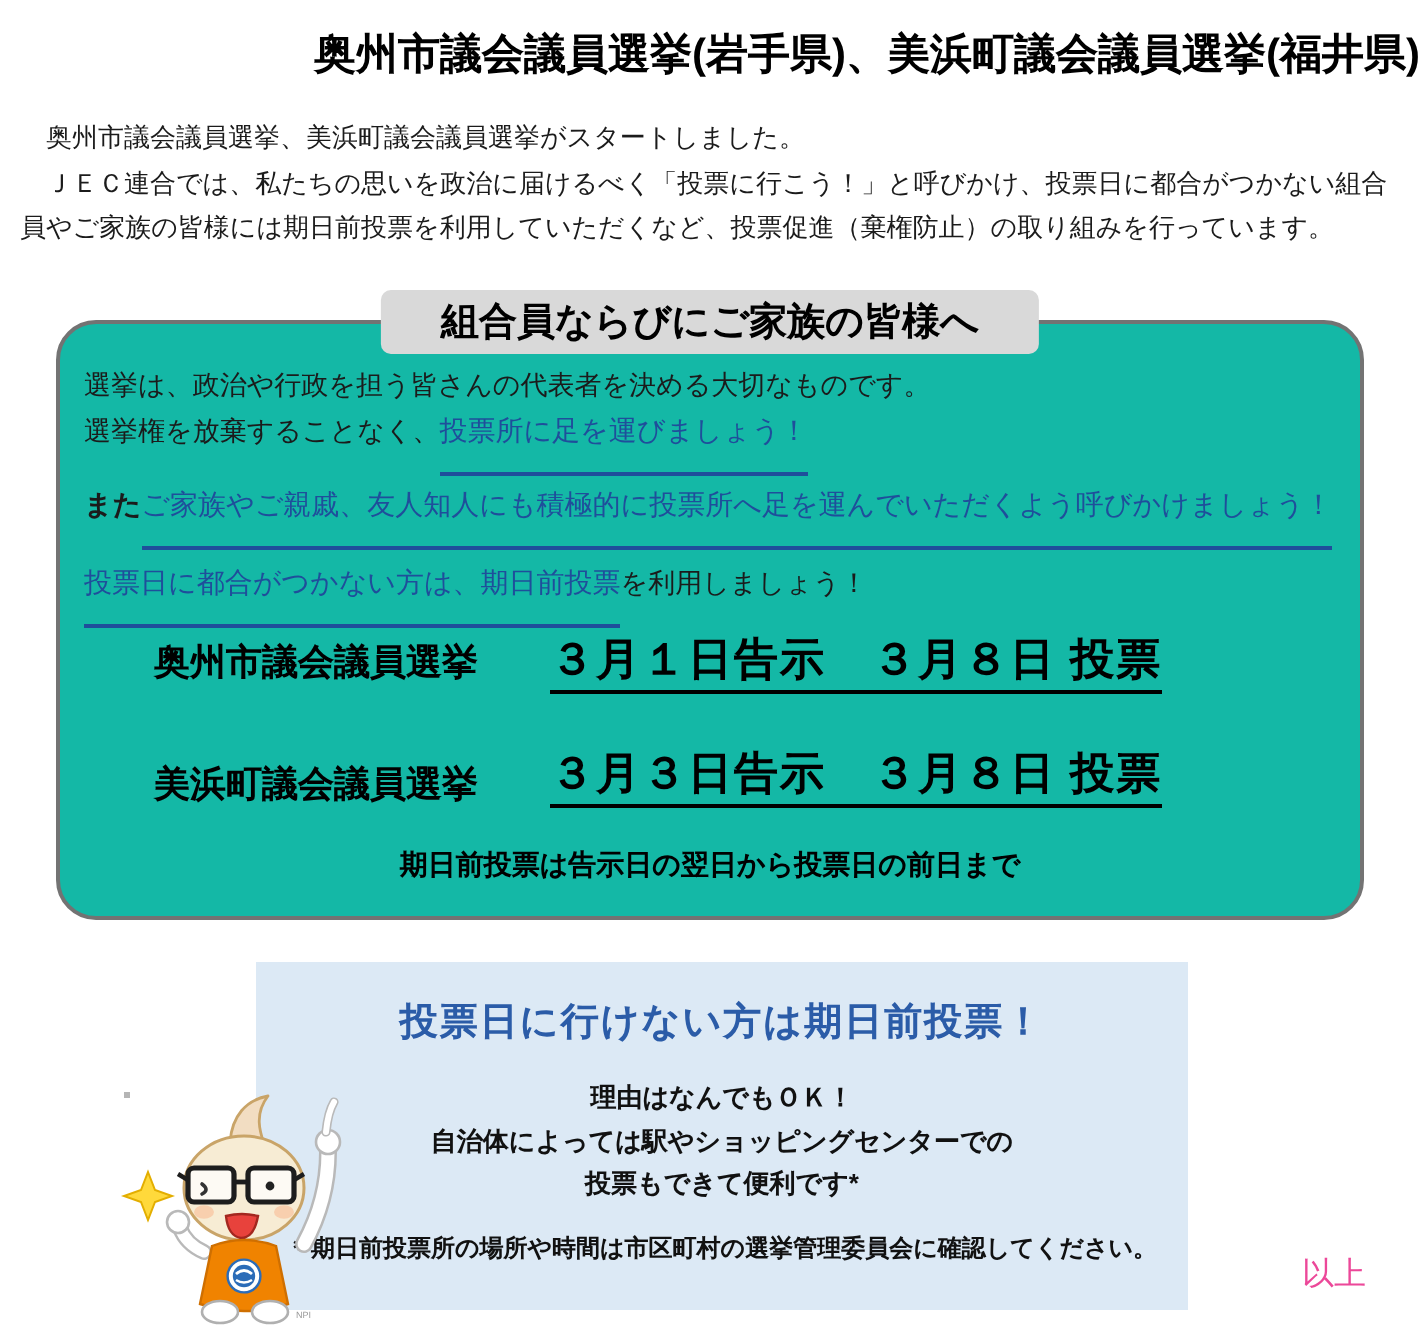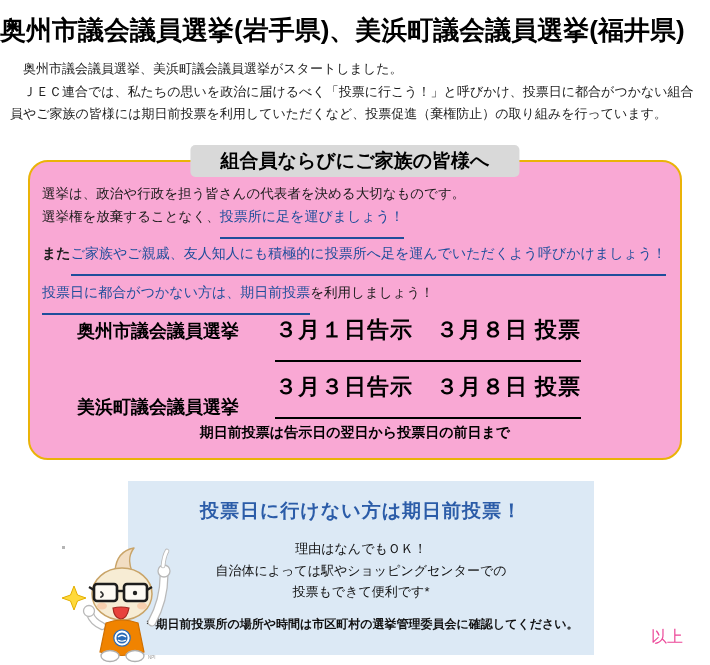--- a/index.html
+++ b/index.html
@@ -3,33 +3,33 @@
 <meta charset="utf-8">
 <style>
   html,body{margin:0;padding:0;}
   body{
     width:710px;height:665px;position:relative;background:#ffffff;
     font-family:"Liberation Sans","DejaVu Sans",sans-serif;
     color:#1b1b1b;overflow:hidden;
   }
   .page-title{
     position:absolute;top:13px;left:0;width:710px;
-    text-align:left;font-size:26px;font-weight:bold;color:#000;
+    text-align:right;font-size:21px;font-weight:bold;color:#000;
     letter-spacing:0px;
   }
   .intro{
     position:absolute;top:58px;left:10px;width:692px;
     font-size:13px;line-height:22.5px;color:#1b1b1b;
   }
   .intro p{margin:0;}
 
   
   .main-box{
     position:absolute;left:28px;top:160px;width:650px;height:296px;
-    border:2px solid #eab308;border-radius:20px;background:#f9a8d4;
+    border:2px solid #737373;border-radius:20px;background:#14b8a6;
   }
   .box-header{
     position:absolute;left:50%;top:-17px;transform:translateX(-50%);
     background:#d9d9d9;border-radius:5px;
     padding:3px 30px;white-space:nowrap;
     font-size:19px;font-weight:bold;color:#000;
   }
   .bl{position:absolute;left:12px;white-space:nowrap;}
   .t-plain{font-size:13.5px;color:#1b1b1b;font-weight:normal;}
   .t-link{
@@ -38,39 +38,39 @@
   }
   .t-bold-black{font-size:14px;font-weight:bold;color:#1b1b1b;text-align:right;}
 
   .election-row{
     position:absolute;left:47px;display:flex;align-items:baseline;gap:36px;
     white-space:nowrap;
   }
   .election-name{font-size:18px;font-weight:bold;color:#000;}
   .election-dates{
     font-size:22px;font-weight:bold;color:#000;letter-spacing:1px;
-    border-bottom:2px solid #000;padding-bottom:15px;
+    border-bottom:2px solid #000;padding-bottom:0;
   }
   .box-note{
     position:absolute;left:0;top:262px;width:100%;text-align:center;
     font-size:14px;font-weight:bold;color:#000;
   }
 
   
   .info-box{
     position:absolute;left:128px;top:481px;width:466px;height:174px;
     background:#dce9f5;
   }
   .info-heading{
     margin-top:17px;text-align:center;
     font-size:19px;font-weight:bold;color:#2b5ca8;letter-spacing:1px;
   }
   .info-lines{
     margin-top:14px;text-align:center;
-    font-size:13px;font-weight:normal;color:#111;line-height:21.5px;
+    font-size:13px;font-weight:bold;color:#111;line-height:21.5px;
   }
   .info-footnote{
     margin-top:13px;text-align:center;
     font-size:12px;font-weight:bold;color:#111;
   }
 
   .mascot{position:absolute;left:60px;top:538px;width:138px;height:126px;}
   .artifact-dot{position:absolute;left:62px;top:546px;width:3px;height:3px;background:#b5b5b5;}
   .closing{
     position:absolute;right:27px;top:627px;

